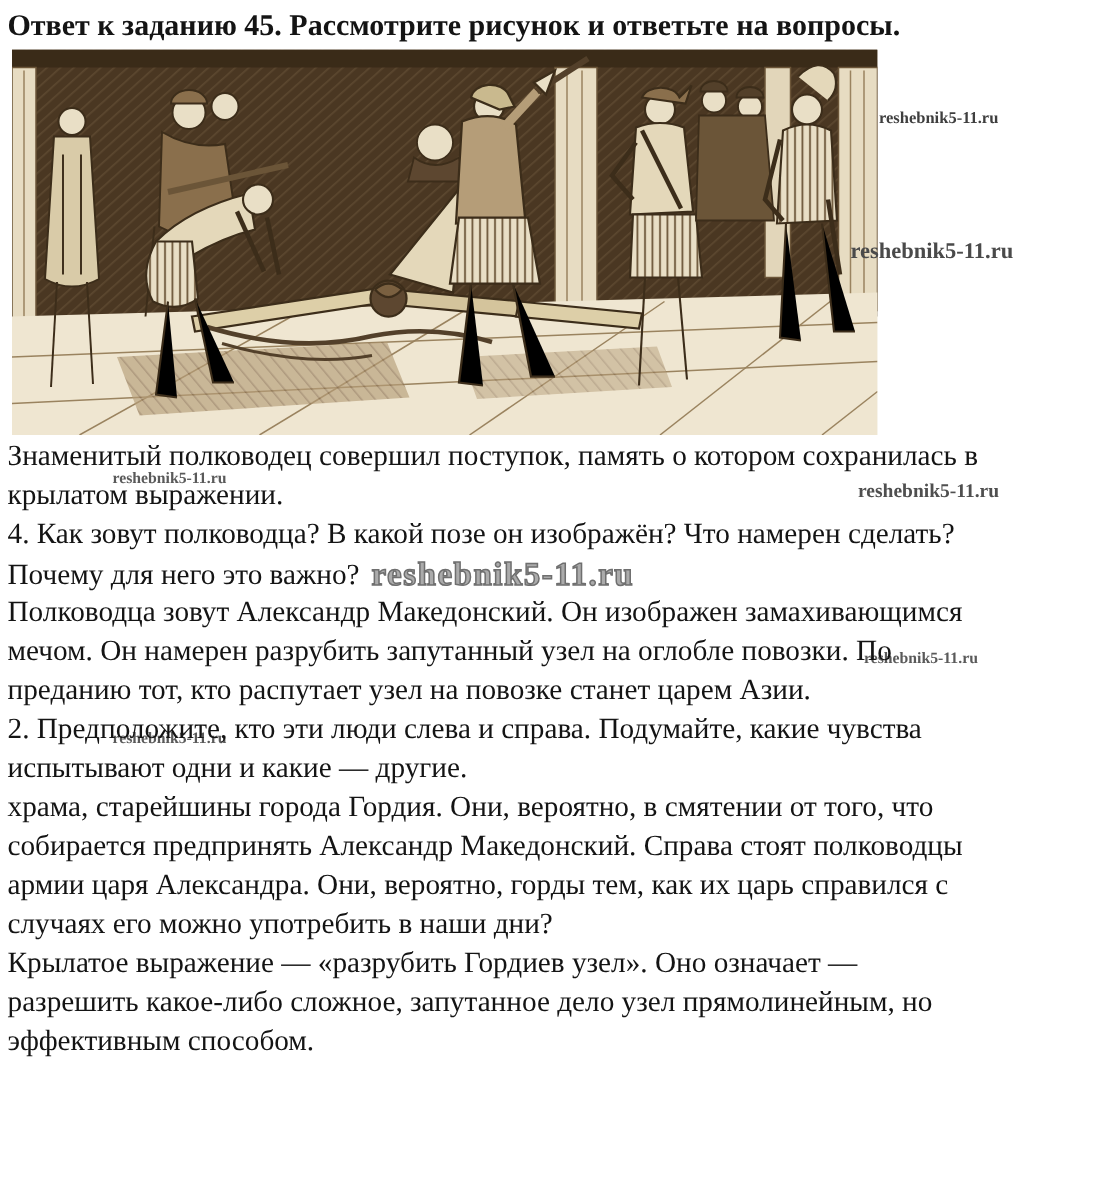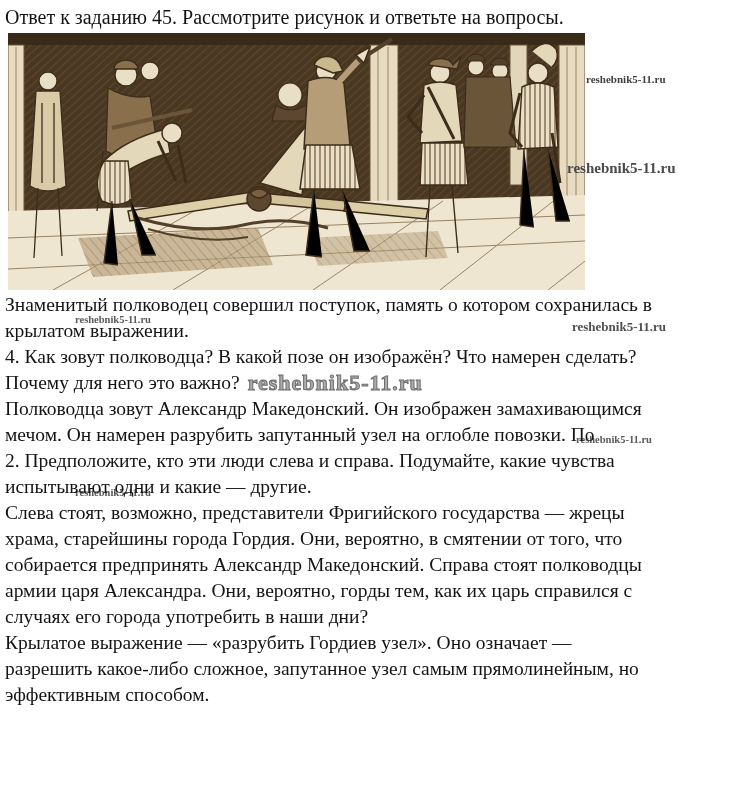--- a/index.html
+++ b/index.html
@@ -4,21 +4,21 @@
 <style>
   html,body{margin:0;padding:0;}
   body{
     width:740px;height:800px;position:relative;overflow:hidden;
     background:#ffffff;
     font-family:"Liberation Serif","DejaVu Serif",serif;
     color:#141414;
   }
   .title{
     position:absolute;top:6px;left:5px;
-    font-size:20px;font-weight:normal;white-space:nowrap;
+    font-size:20px;font-weight:bold;white-space:nowrap;
   }
   .figure{
     position:absolute;left:8px;top:33px;width:577px;height:257px;
   }
   .figure svg{display:block;width:577px;height:257px;}
   .text-block{
     position:absolute;left:5px;top:292px;width:733px;
     font-size:19.5px;line-height:26px;
   }
   .line{height:26px;white-space:nowrap;}
@@ -191,23 +191,23 @@
 
 <div class="text-block">
   <div class="line"><span>Знаменитый полководец совершил поступок, память о котором сохранилась в</span></div>
   <div class="line"><span>крылатом выражении.</span></div>
   <div class="line"><span>4. Как зовут полководца? В какой позе он изображён? Что намерен сделать?</span></div>
   <div class="line">
     <span>Почему для него это важно?</span><span class="wm-big indent1">reshebnik5-11.ru</span>
   </div>
   <div class="line"><span>Полководца зовут Александр Македонский. Он изображен замахивающимся</span></div>
   <div class="line"><span>мечом. Он намерен разрубить запутанный узел на оглобле повозки. По</span></div>
+  <div class="line"><span>преданию тот, кто распутает узел на повозке станет царем Азии.</span></div>
   <div class="line"><span>2. Предположите, кто эти люди слева и справа. Подумайте, какие чувства</span></div>
   <div class="line"><span>испытывают одни и какие — другие.</span></div>
-  <div class="line"><span>Слева стоят, возможно, представители Фригийского государства — жрецы</span></div>
   <div class="line"><span>храма, старейшины города Гордия. Они, вероятно, в смятении от того, что</span></div>
   <div class="line"><span>собирается предпринять Александр Македонский. Справа стоят полководцы</span></div>
   <div class="line"><span>армии царя Александра. Они, вероятно, горды тем, как их царь справился с</span></div>
-  <div class="line"><span>случаях его города употребить в наши дни?</span></div>
+  <div class="line"><span>случаях его можно употребить в наши дни?</span></div>
   <div class="line"><span>Крылатое выражение — «разрубить Гордиев узел». Оно означает —</span></div>
-  <div class="line"><span>разрешить какое-либо сложное, запутанное узел самым прямолинейным, но</span></div>
+  <div class="line"><span>разрешить какое-либо сложное, запутанное дело узел прямолинейным, но</span></div>
   <div class="line"><span>эффективным способом.</span></div>
 </div>
 
 </body></html>

